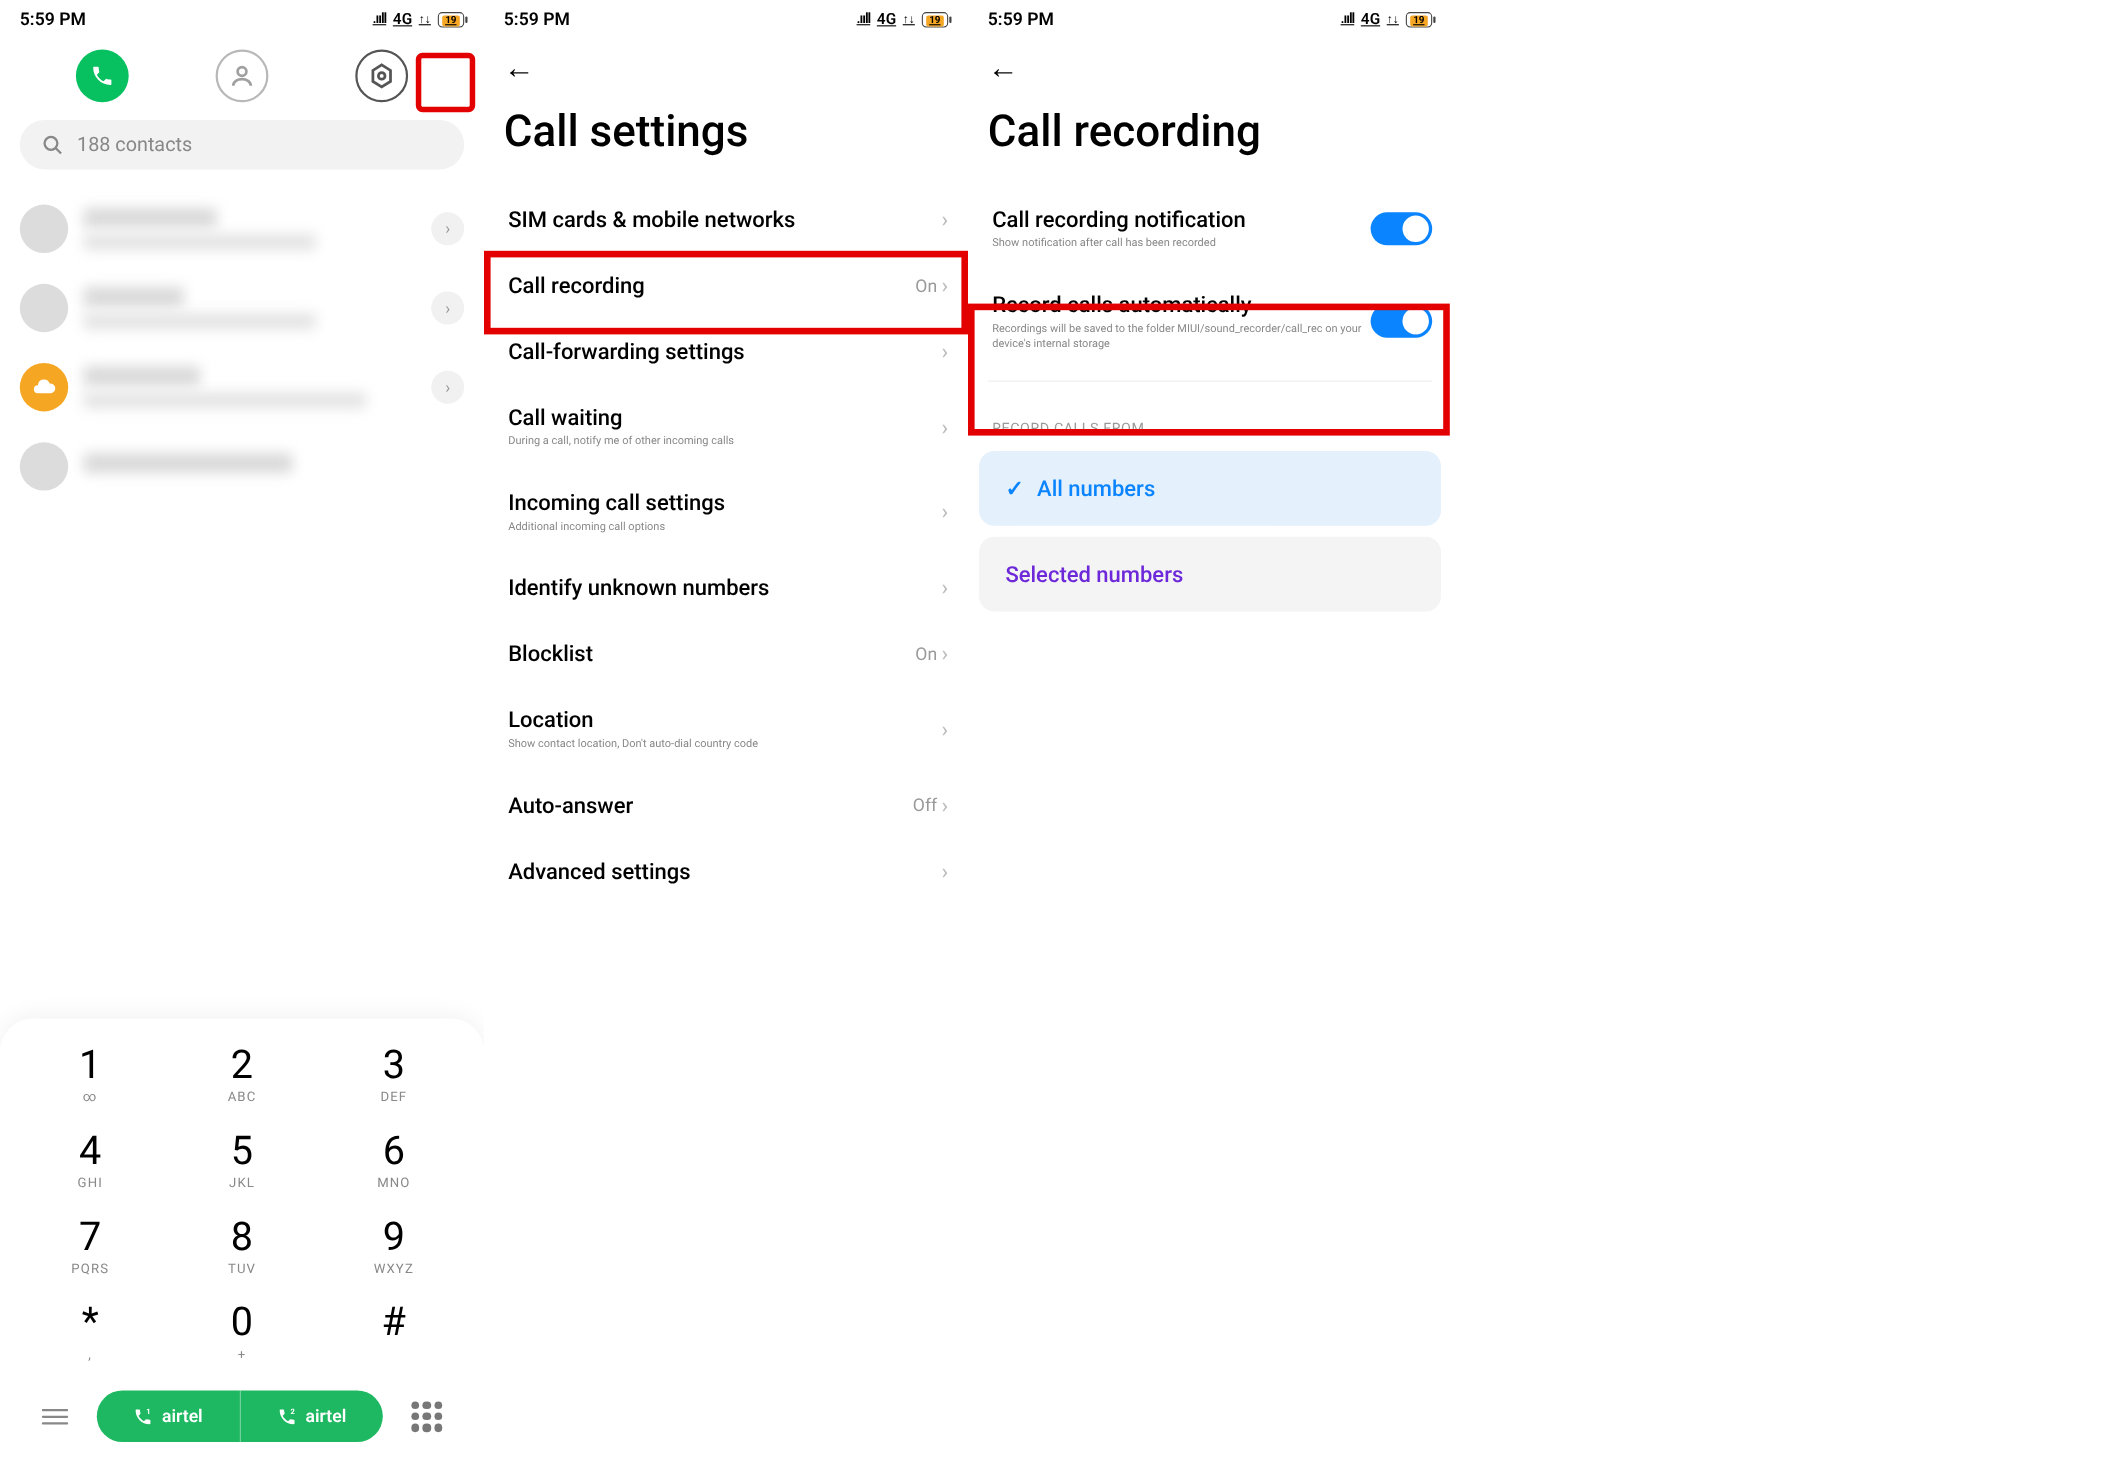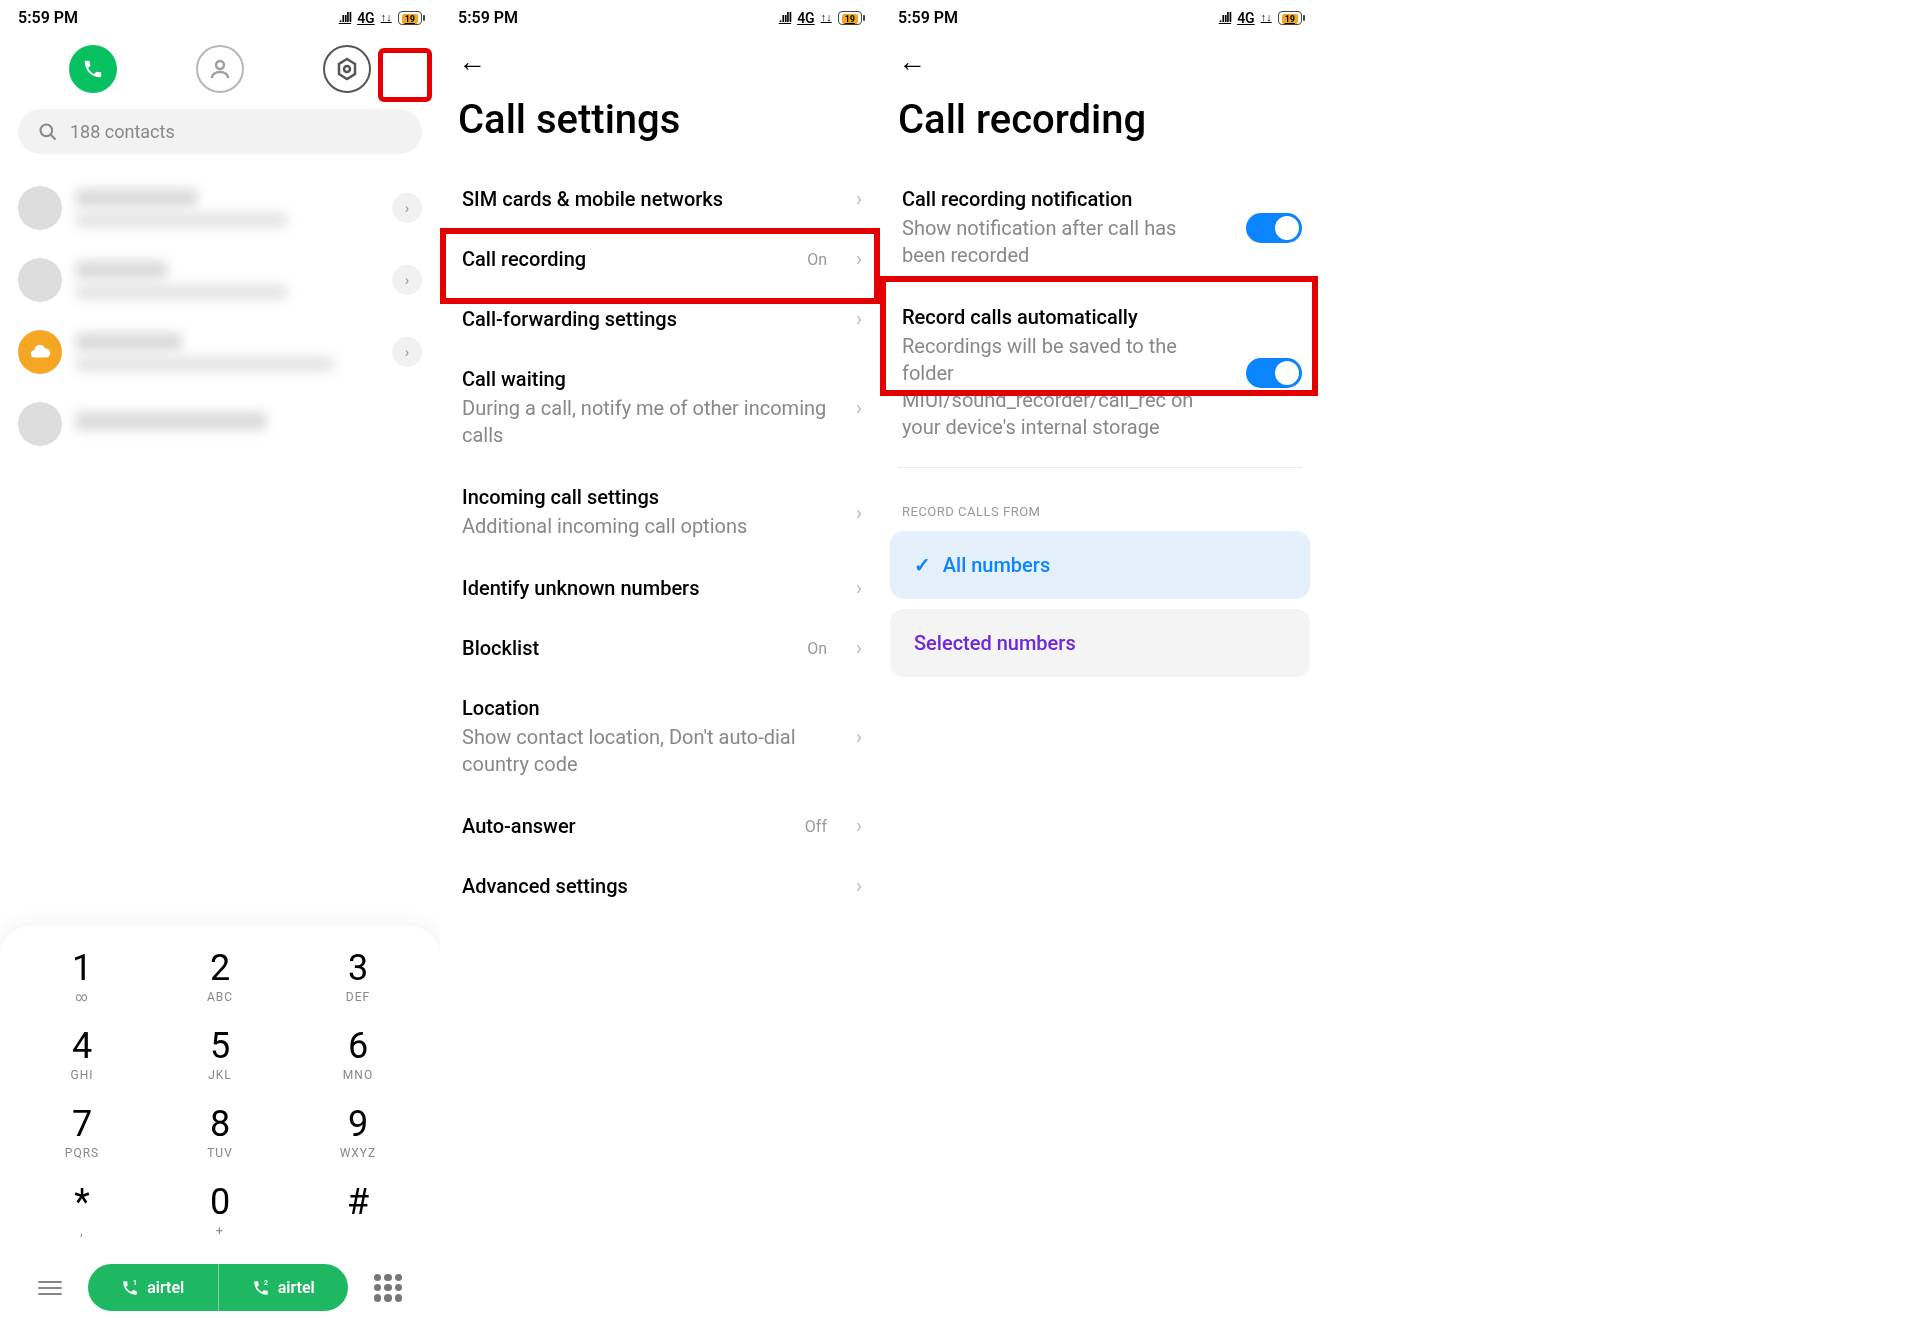--- a/index.html
+++ b/index.html
@@ -177,25 +177,25 @@
 
   
   .back-row { padding: 14px 18px 6px; }
   .back-arrow { font-size: 28px; color: #000; }
   .page-title {
     font-size: 40px; font-weight: 500; padding: 12px 18px 26px;
   }
   .setting-row {
     display: flex; align-items: center;
     padding: 18px 18px 18px 22px;
-    gap: 25px;
+    gap: 0;
   }
   .setting-text { flex: 1; }
   .setting-title { font-size: 20px; font-weight: 500; color: #000; }
-  .setting-desc { font-size: 20px; color: #888; margin-top: 4px; line-height: 1.35; }
+  .setting-desc { font-size: 10px; color: #888; margin-top: 4px; line-height: 1.35; }
   .setting-val { color: #999; font-size: 16px; margin-right: 4px; }
   .chev { color: #bbb; font-size: 20px; }
 
   .red-box-s2 {
     position: absolute; left: 0; right: 0;
     top: 228px; height: 76px;
     border: 6px solid #e30000;
     pointer-events: none;
   }
   .red-box-s3 {

